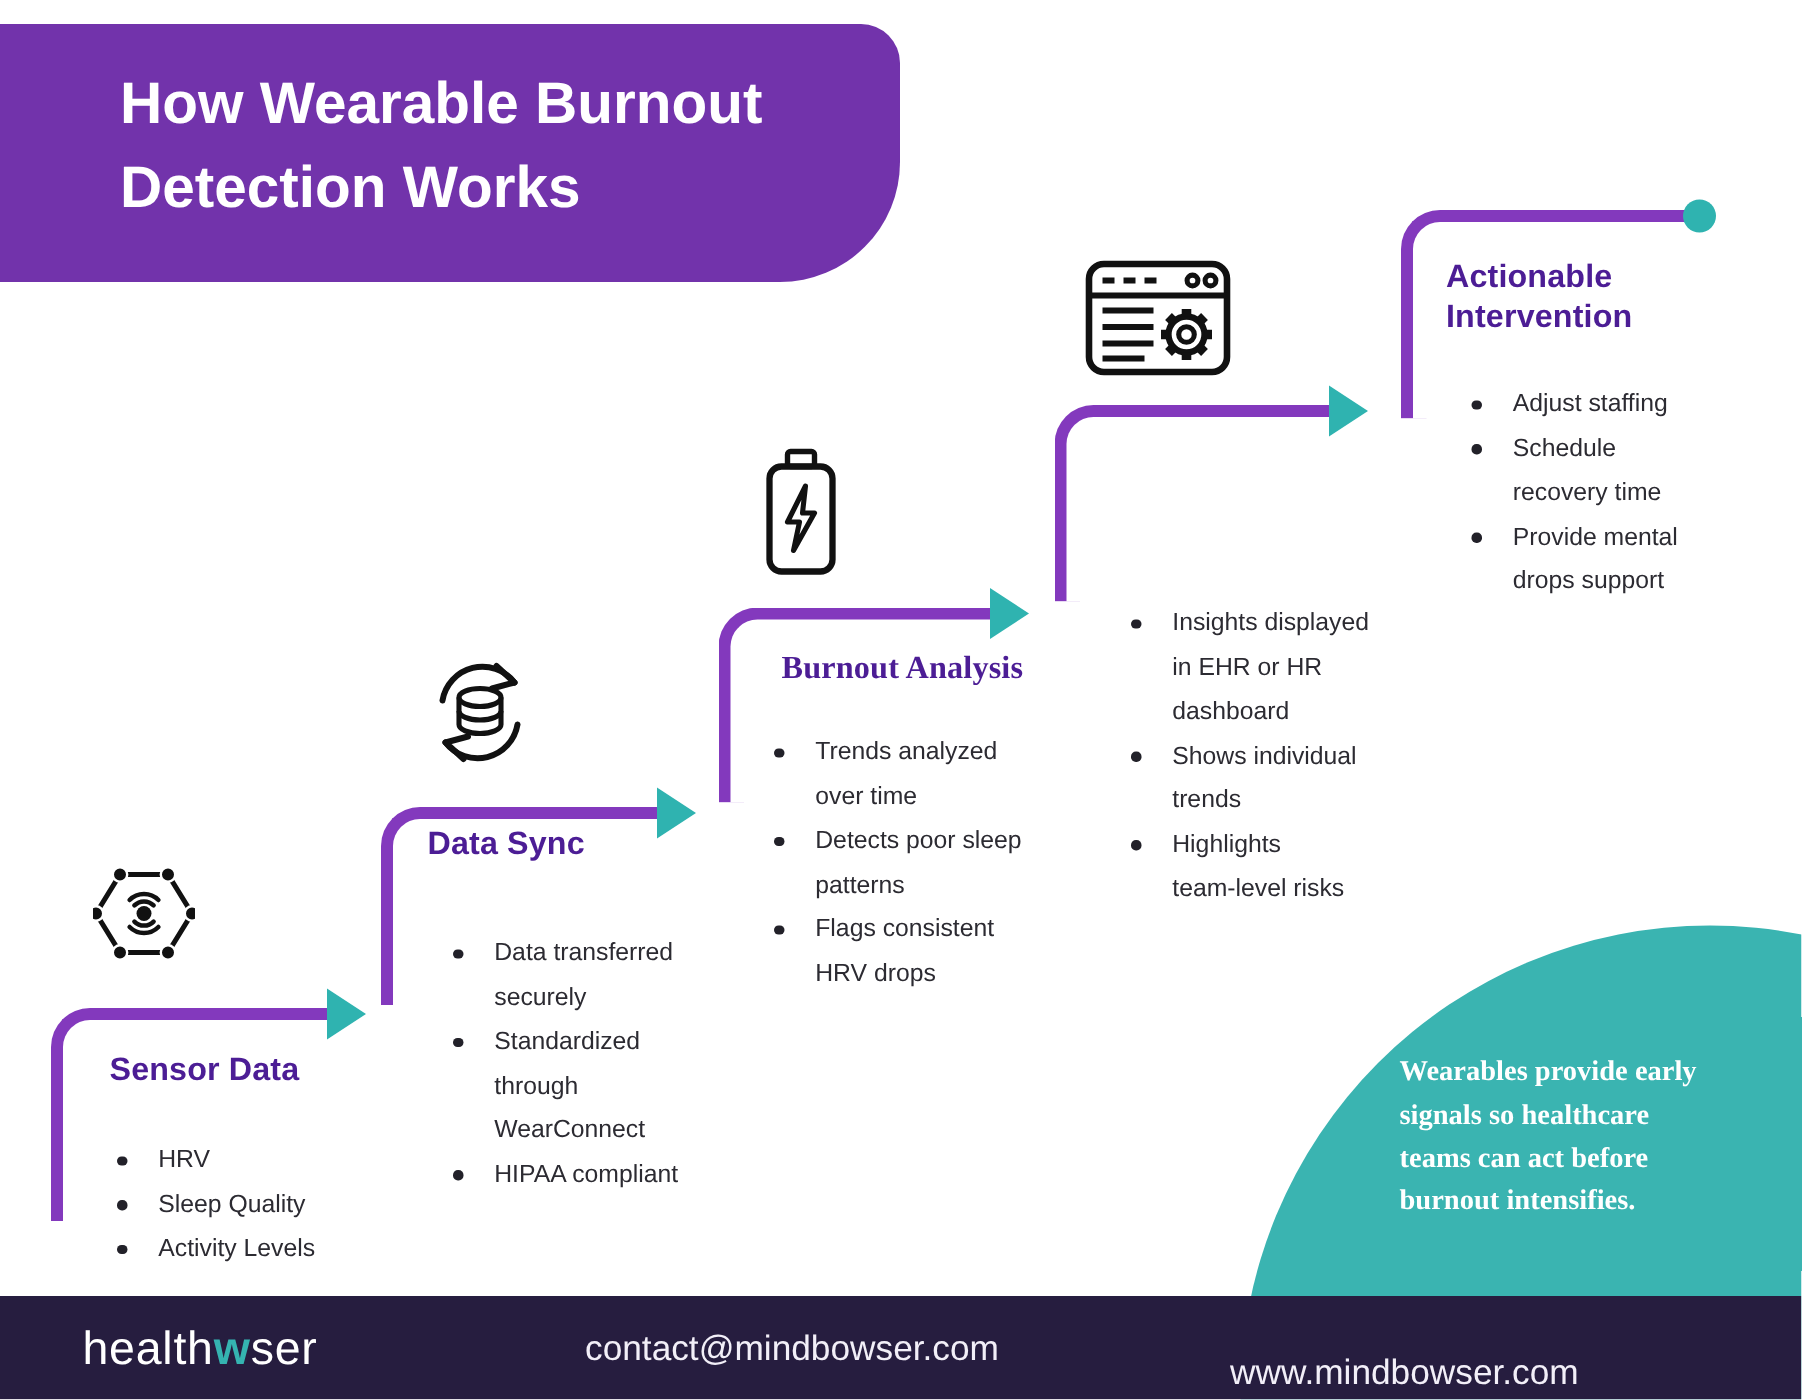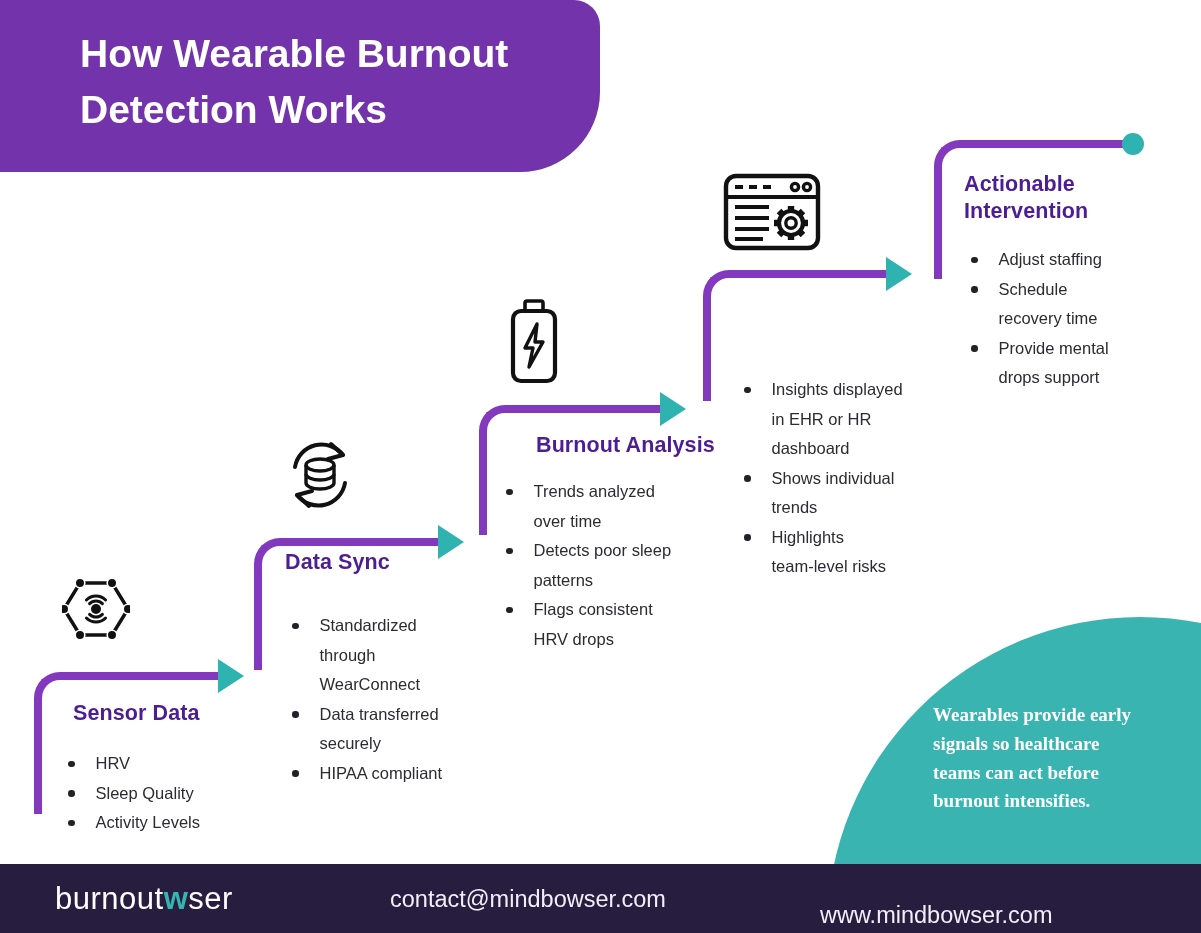--- a/index.html
+++ b/index.html
@@ -4,21 +4,21 @@
 <style>
   html,body{margin:0;padding:0;background:#fff;}
   .canvas{
     position:relative; width:1201px; height:933px; overflow:hidden;
     background:#ffffff;
     font-family:"Liberation Sans","DejaVu Sans",sans-serif;
     color:#2c2b32;
   }
   
   .header{
-    position:absolute; left:0; top:0; width:600px; height:172px;
+    position:absolute; left:0; top:16px; width:600px; height:172px;
     background:#7233ab; border-radius:0 26px 80px 0;
   }
   .header-title{
     position:absolute; left:80px; top:26px; width:500px;
     font-size:39px; line-height:56px; font-weight:700; color:#ffffff;
   }
   
   .connector{
     position:absolute;
     border-left:8px solid #8339bd;
@@ -35,21 +35,21 @@
     position:absolute; width:22px; height:22px; border-radius:50%;
     background:#2fb3b0;
   }
   .icon{ position:absolute; }
   .icon svg{ display:block; }
   .step-title{
     position:absolute; font-size:21.5px; line-height:27px; font-weight:700;
     color:#4c1d95; letter-spacing:.1px;
   }
   .bullets{
-    position:absolute; list-style:none; margin:4px; padding:0;
+    position:absolute; list-style:none; margin:14px; padding:0;
   }
   .bullets li{ display:flex; align-items:flex-start; }
   .bdot{
     flex:none; width:6.5px; height:6.5px; border-radius:50%;
     background:#222129; margin-top:11.5px;
   }
   .btxt{ margin-left:21px; font-size:16.5px; line-height:29.5px; color:#2c2b32; }
   .btxt span{ display:block; }
   
   .callout-circle{
@@ -146,30 +146,30 @@
       <path d="M22 37 A14 6 0 0 0 50 37" stroke="#111" stroke-width="3.4"></path>
     </svg>
   </div>
 
   <div class="step-title" style="left:285px; top:549px;">Data Sync</div>
 
   <ul class="bullets" style="left:288px; top:607px;">
     <li>
       <span class="bdot"></span>
       <span class="btxt">
+        <span>Data transferred</span>
+        <span>securely</span>
+      </span>
+    </li>
+    <li>
+      <span class="bdot"></span>
+      <span class="btxt">
         <span>Standardized</span>
         <span>through</span>
         <span>WearConnect</span>
-      </span>
-    </li>
-    <li>
-      <span class="bdot"></span>
-      <span class="btxt">
-        <span>Data transferred</span>
-        <span>securely</span>
       </span>
     </li>
     <li>
       <span class="bdot"></span>
       <span class="btxt">
           <span>HIPAA compliant</span>
         </span>
     </li>
   </ul>
 
@@ -177,21 +177,21 @@
   <div class="arrow" style="left:660px; top:392px;"></div>
 
   <div class="icon" style="left:505px; top:297px;">
     <svg width="58" height="90" viewBox="0 0 58 90" fill="none">
       <rect x="20" y="4" width="18" height="10" rx="2" stroke="#111" stroke-width="3.6"></rect>
       <rect x="8" y="14" width="42" height="70" rx="8" stroke="#111" stroke-width="4.2"></rect>
       <path d="M32 27 L20 51 H28 L24 70 L38 45 H30 Z" stroke="#111" stroke-width="3.4" stroke-linejoin="round"></path>
     </svg>
   </div>
 
-  <div class="step-title" style="left:536px; top:432px;">Burnout Analysis</div>
+  <div class="step-title" style="left:521px; top:432px;font-family:Liberation Serif, serif;">Burnout Analysis</div>
 
   <ul class="bullets" style="left:502px; top:473px;">
     <li>
       <span class="bdot"></span>
       <span class="btxt">
         <span>Trends analyzed</span>
         <span>over time</span>
       </span>
     </li>
     <li>
@@ -221,21 +221,21 @@
       <circle cx="72" cy="14" r="3.6" stroke="#111" stroke-width="3.4"></circle>
       <circle cx="84" cy="14" r="3.6" stroke="#111" stroke-width="3.4"></circle>
       <path d="M12 34 H46 M12 45 H46 M12 56 H46 M12 66 H40" stroke="#111" stroke-width="4"></path>
       <circle cx="68" cy="50" r="12" stroke="#111" stroke-width="4.2"></circle>
       <circle cx="68" cy="50" r="5.2" stroke="#111" stroke-width="3.4"></circle>
       <path d="M80 50 H85 M76.5 58.5 L80 62 M68 62 V67 M59.5 58.5 L56 62 M56 50 H51 M59.5 41.5 L56 38 M68 38 V33 M76.5 41.5 L80 38" stroke="#111" stroke-width="6.4"></path>
     </svg>
   </div>
 
 
-  <ul class="bullets" style="left:740px; top:371px;">
+  <ul class="bullets" style="left:740px; top:387px;">
     <li>
       <span class="bdot"></span>
       <span class="btxt">
         <span>Insights displayed</span>
         <span>in EHR or HR</span>
         <span>dashboard</span>
       </span>
     </li>
     <li>
       <span class="bdot"></span>
@@ -283,18 +283,18 @@
 
   <div class="callout-circle"></div>
   <div class="callout-text">
     <span>Wearables provide early</span>
     <span>signals so healthcare</span>
     <span>teams can act before</span>
     <span>burnout intensifies.</span>
   </div>
 
   <div class="footer">
-    <div class="footer-logo"><span>burnout</span><span class="accent">w</span><span>ser</span></div>
+    <div class="footer-logo"><span>health</span><span class="accent">w</span><span>ser</span></div>
     <div class="footer-email">contact@mindbowser.com</div>
     <div class="footer-site">www.mindbowser.com</div>
   </div>
 
 </div>
 
 </body></html>

